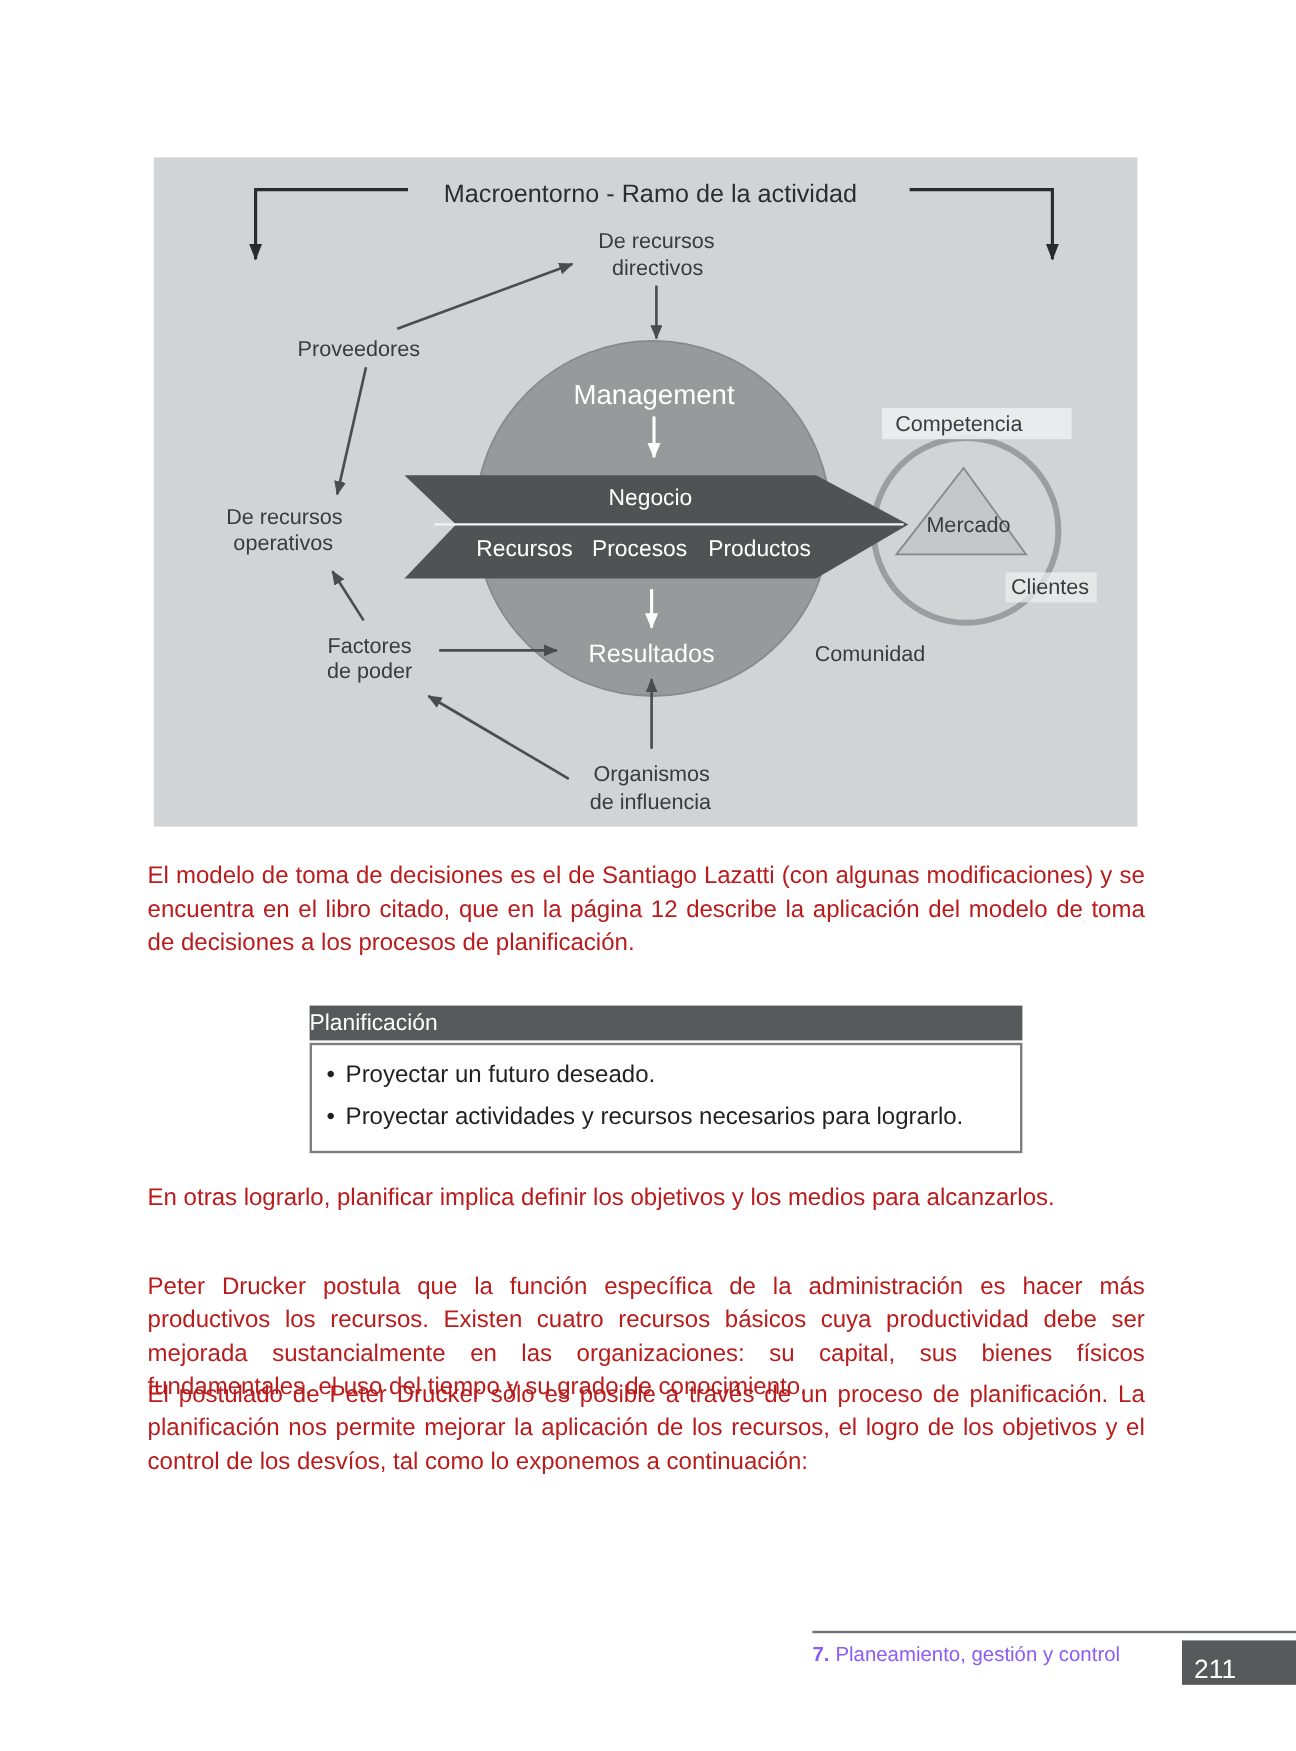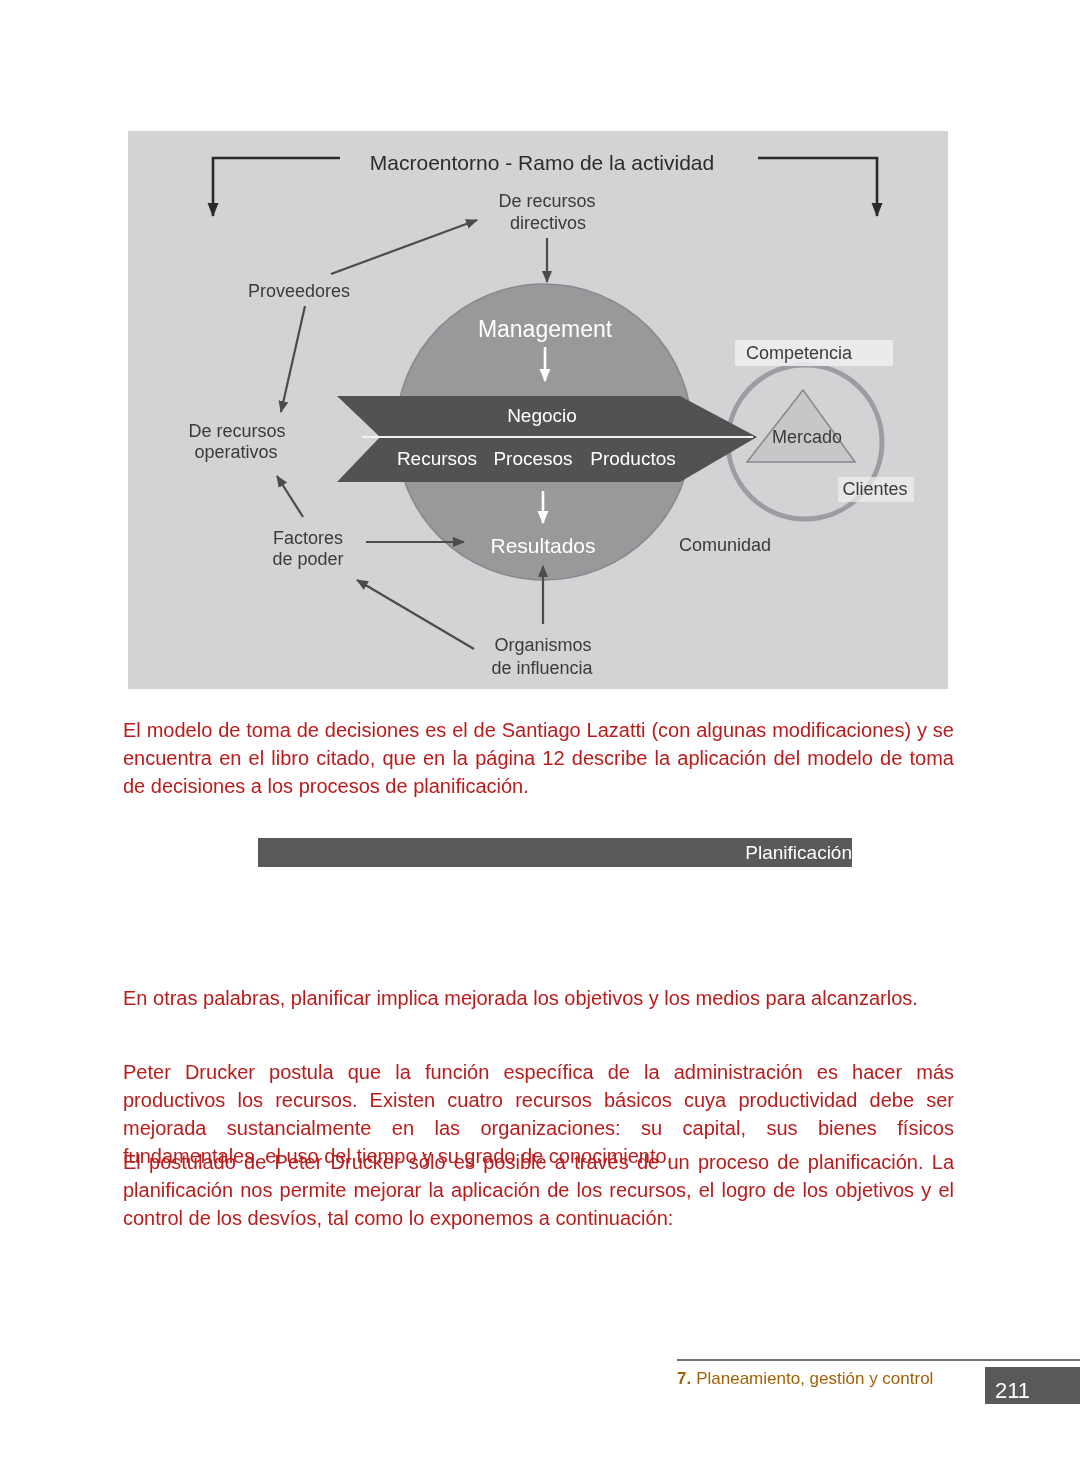--- a/index.html
+++ b/index.html
@@ -14,26 +14,26 @@
   .lbl{font-size:18px;fill:#3a3b3d;text-anchor:middle;dominant-baseline:central;}
   .lbl-title{font-size:21px;fill:#2b2c2e;text-anchor:middle;dominant-baseline:central;}
   .wtxt{fill:#ffffff;text-anchor:middle;dominant-baseline:central;}
   .w23{font-size:23px;}
   .w21{font-size:21px;}
   .w19{font-size:19px;}
   .ar{stroke:#4b4c4e;stroke-width:2.2;fill:none;}
   .br{stroke:#2a2b2d;stroke-width:2.6;fill:none;}
   .war{stroke:#ffffff;stroke-width:2.6;fill:none;}
   .plan-box{left:258px;top:838px;width:594px;}
-  .plan-header{background:#58595b;color:#ffffff;text-align:right;font-size:19px;height:29px;line-height:29px;}
+  .plan-header{background:#58595b;color:#ffffff;text-align:left;font-size:19px;height:29px;line-height:29px;}
   .plan-body{border:2px solid #7d7e80;background:#ffffff;margin-top:2px;
     padding:8px 12px 10px 12px;font-size:20px;line-height:35px;color:#1f2022;}
   .bullet-char{margin-right:9px;}
   .footer-line{left:677px;top:1359px;width:403px;height:2px;background:#707173;}
-  .footer-text{left:677px;top:1369px;font-size:17px;color:#a16207;white-space:nowrap;}
+  .footer-text{left:677px;top:1369px;font-size:17px;color:#8b5cf6;white-space:nowrap;}
   .chapter-num{font-weight:bold;margin-right:5px;}
   .page-box{left:985px;top:1367px;width:95px;height:37px;background:#58595b;color:#ffffff;
     font-size:22px;display:flex;align-items:flex-end;padding-left:10px;box-sizing:border-box;}
 </style>
 </head>
 <body>
 
 <div class="abs diagram-wrap">
   <svg width="820" height="558" viewBox="0 0 820 558">
     <defs>
@@ -95,23 +95,31 @@
     <text x="679" y="306" class="lbl">Mercado</text>
     <text x="747" y="358" class="lbl">Clientes</text>
     <text x="597" y="414" class="lbl">Comunidad</text>
   </svg>
 </div>
 
 <div class="abs body-text" style="top:716px;">El modelo de toma de decisiones es el de Santiago Lazatti (con algunas modificaciones) y se encuentra en el libro citado, que en la página 12 describe la aplicación del modelo de toma de decisiones a los procesos de planificación.</div>
 
 <div class="abs plan-box">
   <div class="plan-header">Planificación</div>
+  <div class="plan-body">
+    <div>
+      <span class="bullet-char">•</span><span>Proyectar un futuro deseado.</span>
+    </div>
+    <div>
+      <span class="bullet-char">•</span><span>Proyectar actividades y recursos necesarios para lograrlo.</span>
+    </div>
+  </div>
 </div>
 
-<div class="abs body-text" style="top:984px;">En otras palabras, planificar implica mejorada los objetivos y los medios para alcanzarlos.</div>
+<div class="abs body-text" style="top:984px;">En otras lograrlo, planificar implica definir los objetivos y los medios para alcanzarlos.</div>
 
 <div class="abs body-text" style="top:1058px;">Peter Drucker postula que la función específica de la administración es hacer más productivos los recursos. Existen cuatro recursos básicos cuya productividad debe ser mejorada sustancialmente en las organizaciones: su capital, sus bienes físicos fundamentales, el uso del tiempo y su grado de conocimiento.</div>
 
 <div class="abs body-text" style="top:1148px;">El postulado de Peter Drucker sólo es posible a través de un proceso de planificación. La planificación nos permite mejorar la aplicación de los recursos, el logro de los objetivos y el control de los desvíos, tal como lo exponemos a continuación:</div>
 
 <div class="abs footer-line"></div>
 <div class="abs footer-text">
   <span class="chapter-num">7.</span><span>Planeamiento, gestión y control</span>
 </div>
 <div class="abs page-box">

